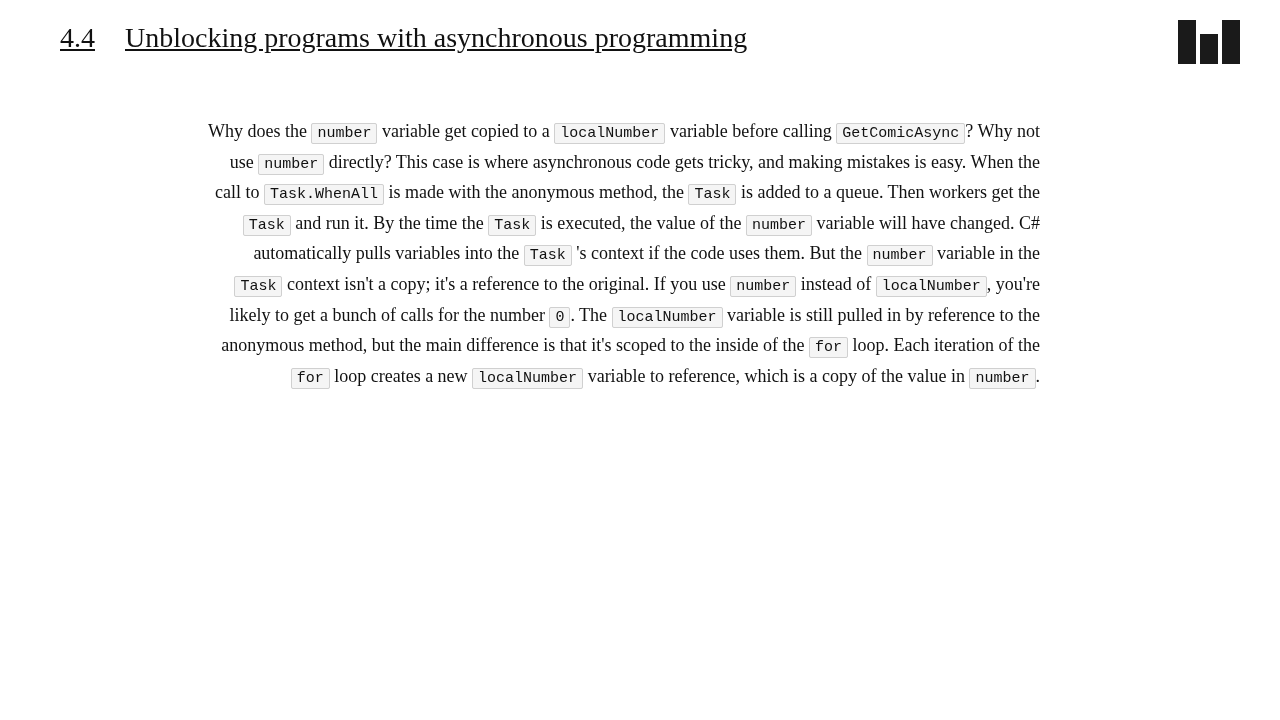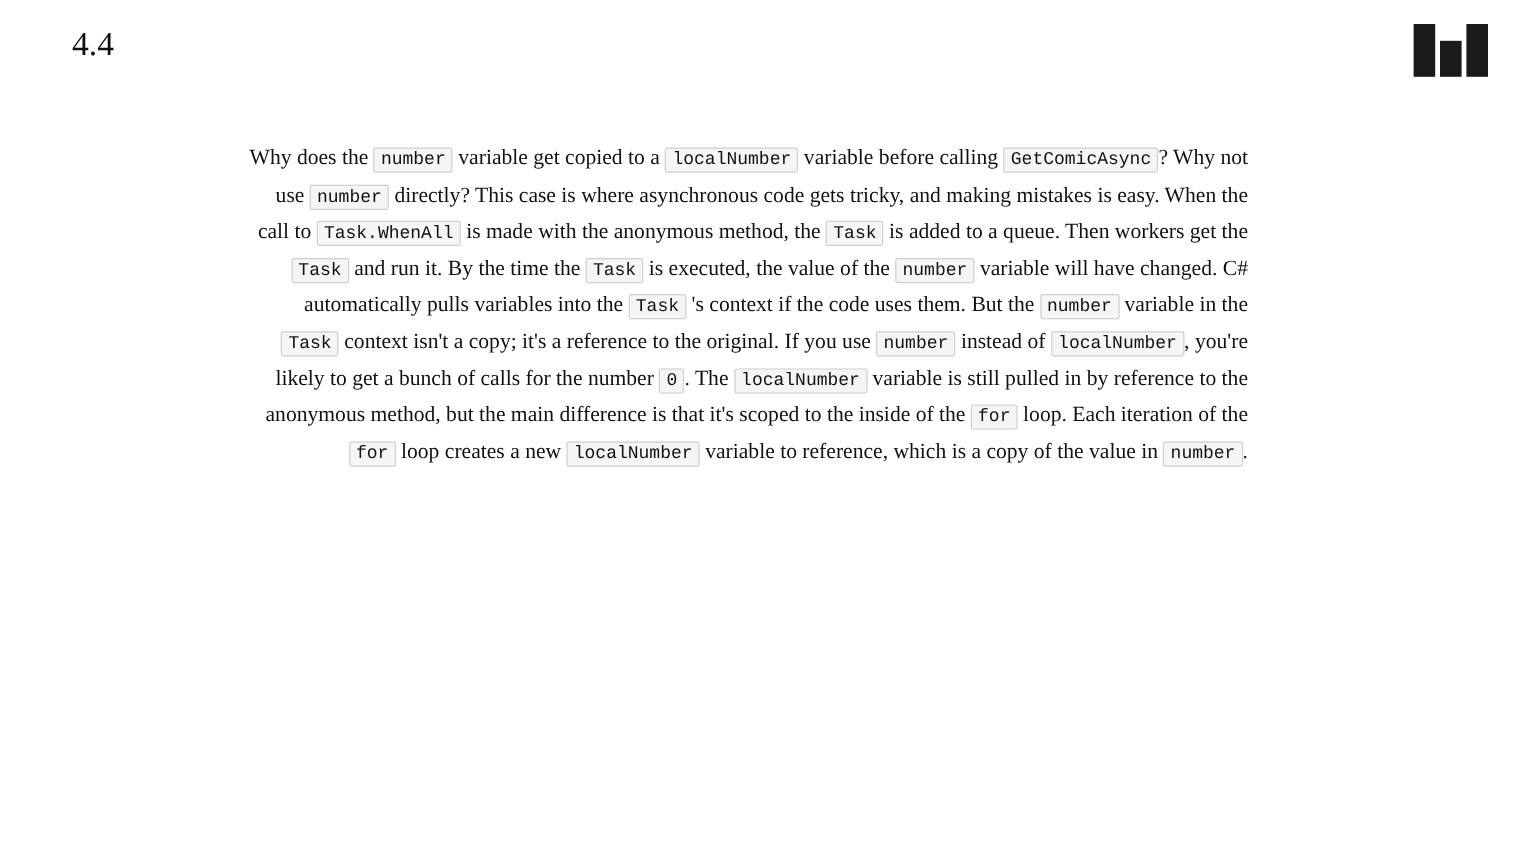--- a/index.html
+++ b/index.html
@@ -16,20 +16,21 @@
       width: 1280px;
       min-height: 720px;
       position: relative;
     }
 
     .header {
       display: flex;
       align-items: flex-start;
       padding: 22px 40px 22px 60px;
       border-bottom: none;
+      text-decoration: underline;
     }
 
     .chapter-number {
       font-size: 28px;
       font-weight: 400;
       color: #111111;
       margin-right: 30px;
       font-family: Georgia, serif;
     }
 
@@ -82,20 +83,21 @@
       padding: 1px 5px;
       border-radius: 2px;
       color: #111111;
     }
   </style>
 </head>
 <body>
 
 <div class="header">
   <span class="chapter-number">4.4</span>
+  <span class="chapter-title">Unblocking programs with asynchronous programming</span>
 </div>
 
 <div class="logo">
   <div class="logo-bar"></div>
   <div class="logo-bar-short"></div>
   <div class="logo-bar"></div>
 </div>
 
 <div class="content">
   <p class="body-text">

